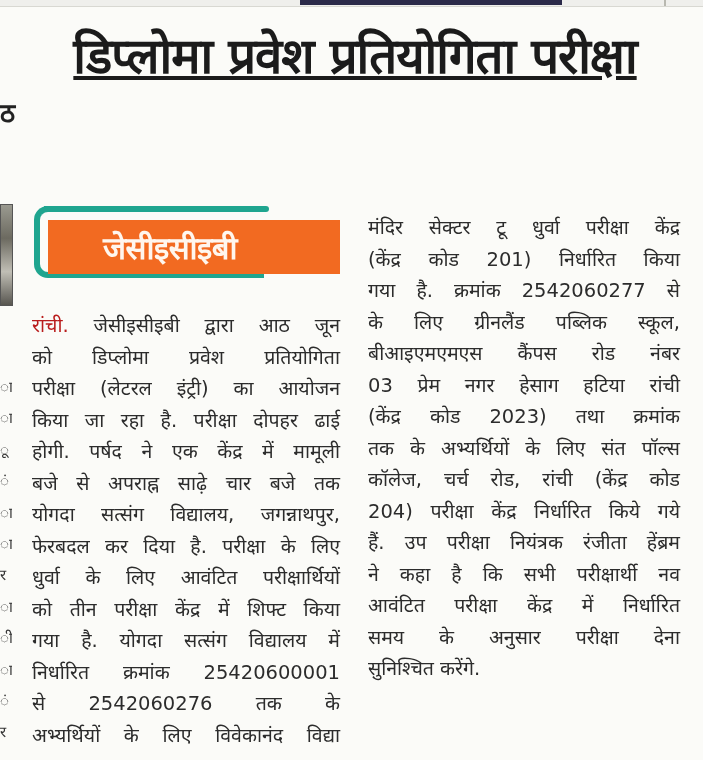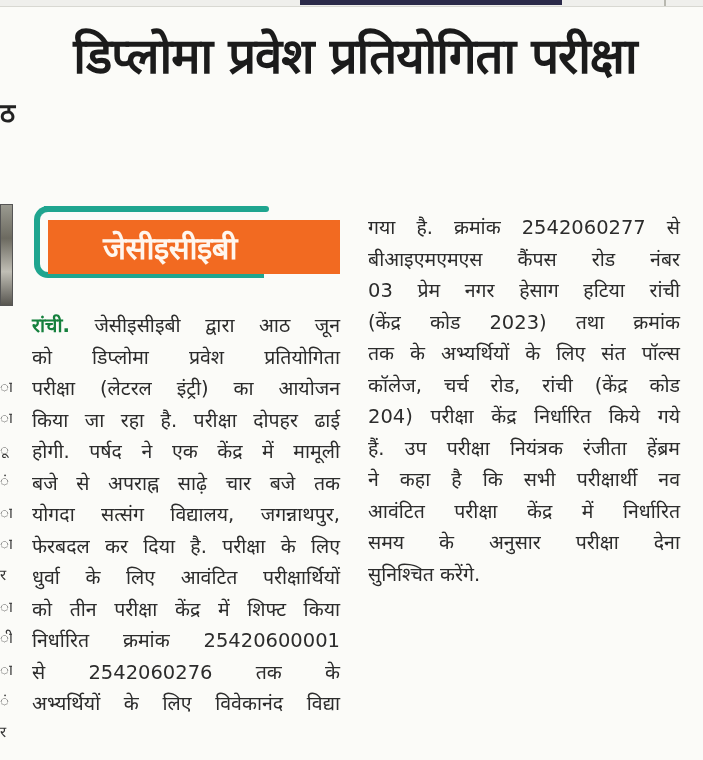--- a/index.html
+++ b/index.html
@@ -19,20 +19,21 @@
       background: #2b2a4a;
     }
     .top-strip .edge {
       position: absolute; left: 664px; top: 0; width: 2px; height: 6px; background:#b8b8b0;
     }
     .headline {
       position: absolute; left: 20px; top: 26px; width: 670px;
       text-align: center; font-weight: bold;
       font-size: 49px; line-height: 62px; color: #1b1b1b;
       letter-spacing: -1px;
+      text-decoration: underline;
     }
     .left-edge {
       position: absolute; left: 0; top: 80px; width: 14px; height: 680px;
     }
     .left-edge .glyph { position:absolute; left:0; top:14px; font-size: 26px; font-weight:bold; color:#222; }
     .left-edge .photo {
       position:absolute; left:0; top:124px; width:11px; height:100px;
       background: linear-gradient(#9a9a90,#6c6a60,#c0beb5,#585650);
       border:1px solid #555;
     }
@@ -58,21 +59,21 @@
       position: relative; left: -24px;
     }
     .column {
       position: absolute; font-size: 19.5px; line-height: 31.5px;
       color: #2c2c2c; text-align: justify;
     }
     .col-left { left: 32px; top: 310px; width: 308px; }
     .col-right { left: 368px; top: 212px; width: 312px; }
     .line { display:block; white-space: nowrap; text-align-last: justify; text-align: justify; }
     .line.last { text-align-last: left; }
-    .dateline { font-weight: bold; color:#15803d; }
+    .dateline { font-weight: normal; color:#b91c1c; }
   </style>
 </head>
 <body>
 
 <div class="top-strip">
   <div class="dark"></div>
   <div class="edge"></div>
 </div>
 
 <div class="left-edge">
@@ -110,27 +111,31 @@
   <span class="line"><span class="dateline">रांची.</span> <span>जेसीइसीइबी द्वारा आठ जून</span></span>
   <span class="line">को डिप्लोमा प्रवेश प्रतियोगिता</span>
   <span class="line">परीक्षा (लेटरल इंट्री) का आयोजन</span>
   <span class="line">किया जा रहा है. परीक्षा दोपहर ढाई</span>
   <span class="line">होगी. पर्षद ने एक केंद्र में मामूली</span>
   <span class="line">बजे से अपराह्न साढ़े चार बजे तक</span>
   <span class="line">योगदा सत्संग विद्यालय, जगन्नाथपुर,</span>
   <span class="line">फेरबदल कर दिया है. परीक्षा के लिए</span>
   <span class="line">धुर्वा के लिए आवंटित परीक्षार्थियों</span>
   <span class="line">को तीन परीक्षा केंद्र में शिफ्ट किया</span>
+  <span class="line">गया है. योगदा सत्संग विद्यालय में</span>
   <span class="line">निर्धारित क्रमांक 25420600001</span>
   <span class="line">से 2542060276 तक के</span>
   <span class="line">अभ्यर्थियों के लिए विवेकानंद विद्या</span>
 </div>
 
 <div class="column col-right">
+  <span class="line">मंदिर सेक्टर टू धुर्वा परीक्षा केंद्र</span>
+  <span class="line">(केंद्र कोड 201) निर्धारित किया</span>
   <span class="line">गया है. क्रमांक 2542060277 से</span>
+  <span class="line">के लिए ग्रीनलैंड पब्लिक स्कूल,</span>
   <span class="line">बीआइएमएमएस कैंपस रोड नंबर</span>
   <span class="line">03 प्रेम नगर हेसाग हटिया रांची</span>
   <span class="line">(केंद्र कोड 2023) तथा क्रमांक</span>
   <span class="line">तक के अभ्यर्थियों के लिए संत पॉल्स</span>
   <span class="line">कॉलेज, चर्च रोड, रांची (केंद्र कोड</span>
   <span class="line">204) परीक्षा केंद्र निर्धारित किये गये</span>
   <span class="line">हैं. उप परीक्षा नियंत्रक रंजीता हेंब्रम</span>
   <span class="line">ने कहा है कि सभी परीक्षार्थी नव</span>
   <span class="line">आवंटित परीक्षा केंद्र में निर्धारित</span>
   <span class="line">समय के अनुसार परीक्षा देना</span>

